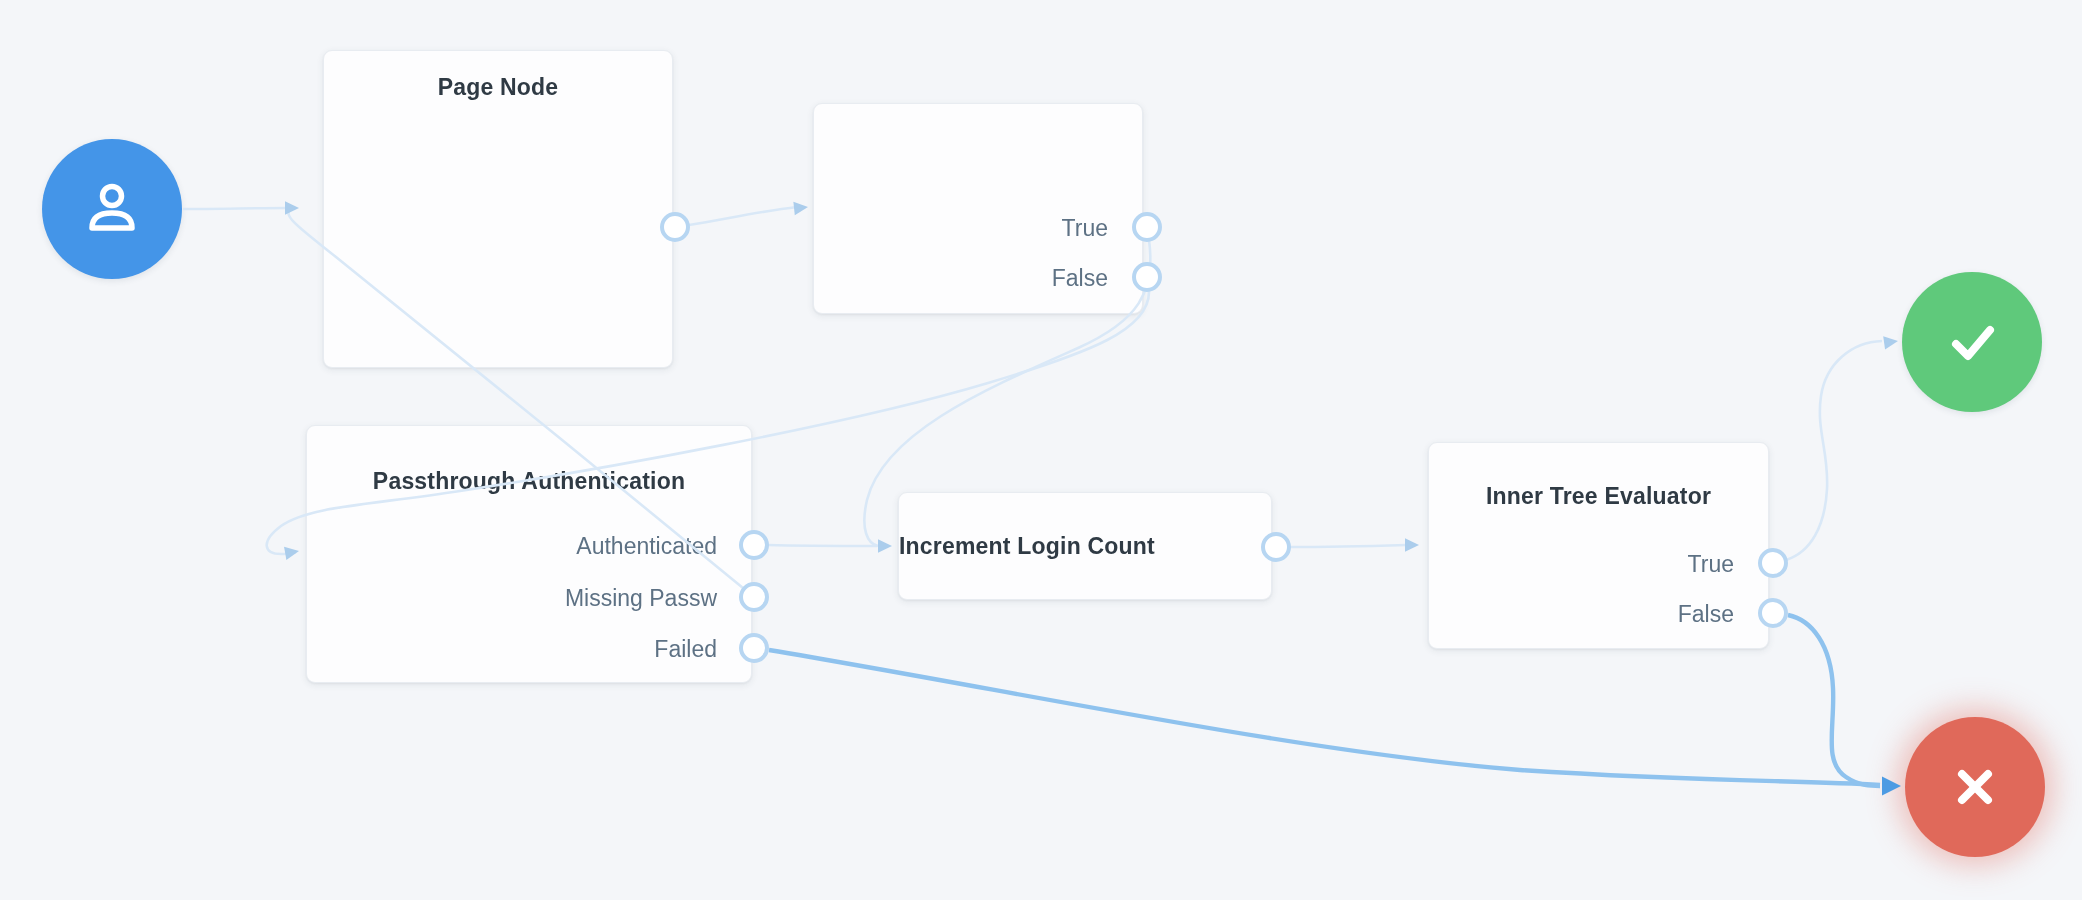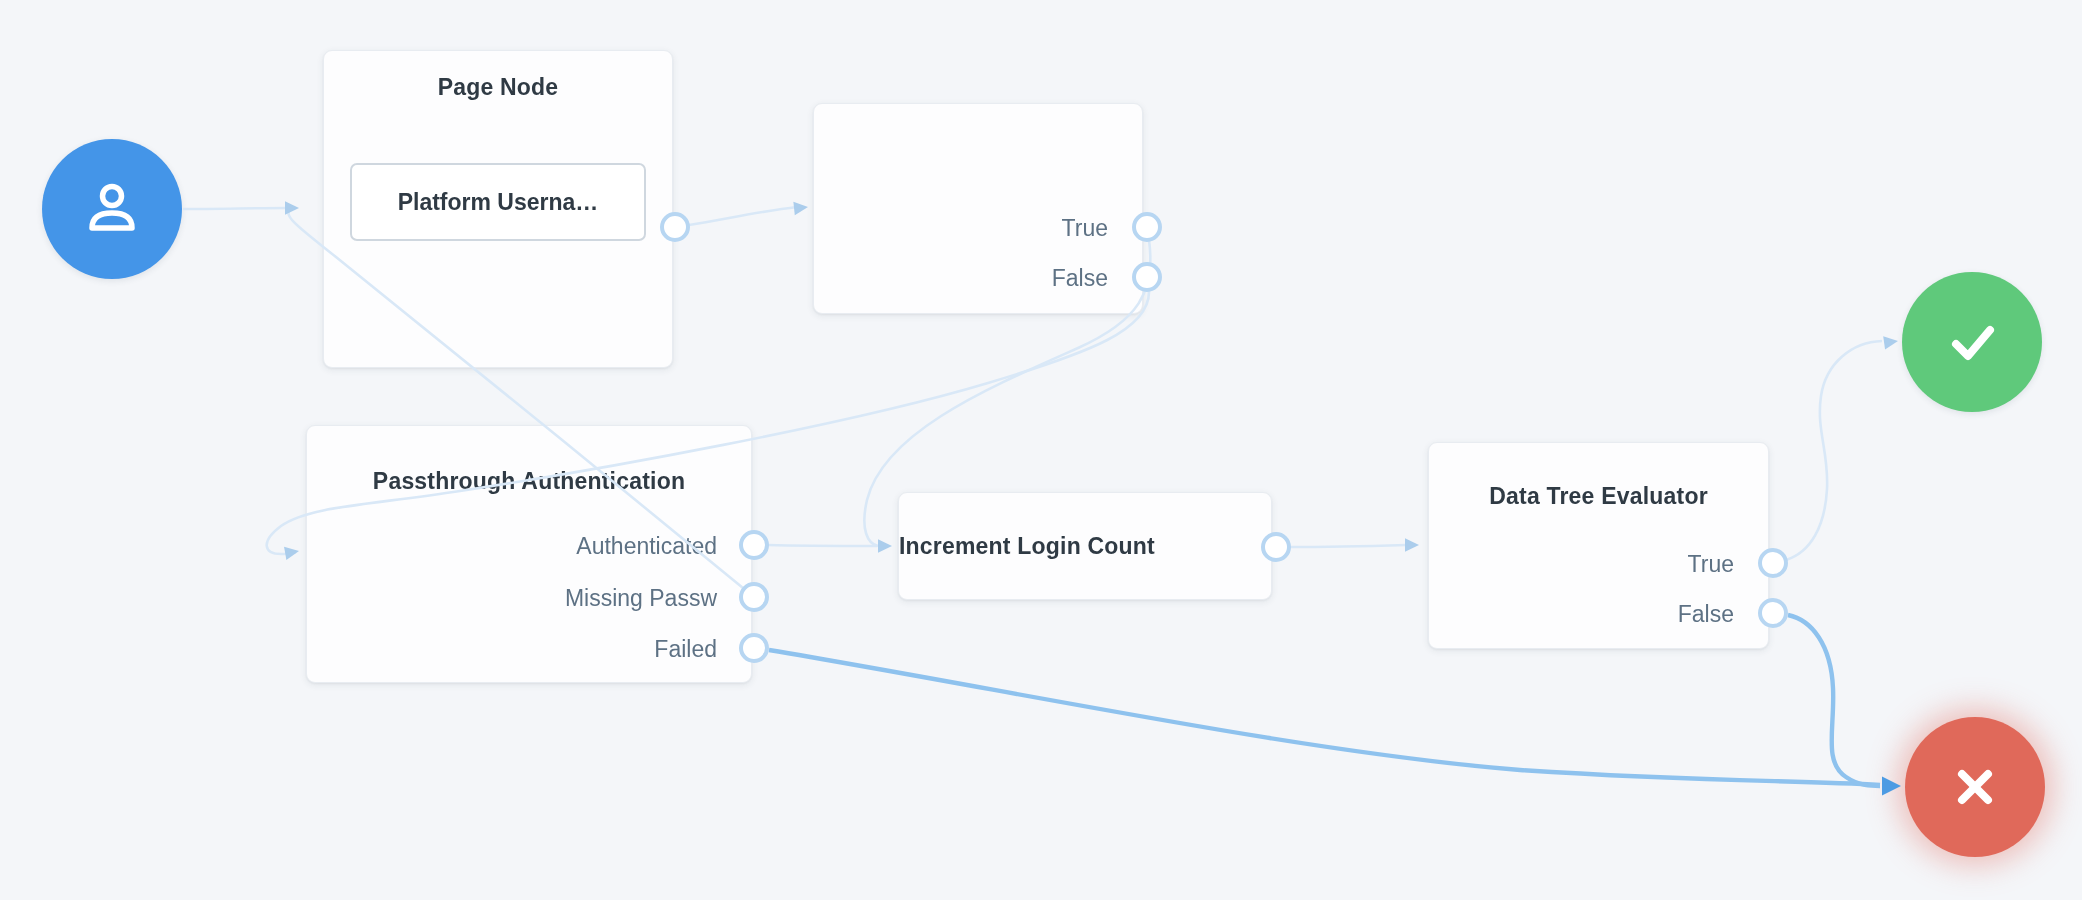--- a/index.html
+++ b/index.html
@@ -54,23 +54,20 @@
     <span>
       <svg width="76" height="76" viewBox="-38 -38 76 76">
         <circle cx="0" cy="-13" r="9.5" fill="none" stroke="#ffffff" stroke-width="5.5"></circle>
         <path d="M -20 19 L 20 19 Q 20 4 0 4 Q -20 4 -20 19 Z" fill="none" stroke="#ffffff" stroke-width="5.5" stroke-linejoin="round"></path>
       </svg>
     </span>
   </div>
 
   <div class="node" style="left:323px;top:50px;width:350px;height:318px;">
     <div class="node-title" style="margin-top:22px">Page Node</div>
-    <div class="collector" style="top:112px;">
-      <span>Platform Userna…</span>
-    </div>
   </div>
 
   <div class="node" style="left:813px;top:103px;width:330px;height:211px;">
     <div class="outcome" style="top:110px">True</div>
     <div class="outcome" style="top:160px">False</div>
   </div>
 
   <div class="node" style="left:306px;top:425px;width:446px;height:258px;">
     <div class="node-title" style="margin-top:41px">Passthrough Authentication</div>
     <div class="outcome" style="top:106px">Authenticated</div>
@@ -78,21 +75,21 @@
     <div class="outcome" style="top:209px">Failed</div>
   </div>
 
   <div class="node" style="left:898px;top:492px;width:374px;height:108px;">
     <div class="center-title">
       <div class="node-title">Increment Login Count</div>
     </div>
   </div>
 
   <div class="node" style="left:1428px;top:442px;width:341px;height:207px;">
-    <div class="node-title" style="margin-top:39px">Data Tree Evaluator</div>
+    <div class="node-title" style="margin-top:39px">Inner Tree Evaluator</div>
     <div class="outcome" style="top:107px">True</div>
     <div class="outcome" style="top:157px">False</div>
   </div>
 
   <div class="endpoint" style="left:1902px;top:272px;width:140px;height:140px;background:var(--success-green,#5fc97b);">
     <span>
       <svg width="76" height="76" viewBox="0 0 76 76">
         <polyline points="22,40 34,52 56,26" fill="none" stroke="#ffffff" stroke-width="8" stroke-linecap="round" stroke-linejoin="round"></polyline>
       </svg>
     </span>

